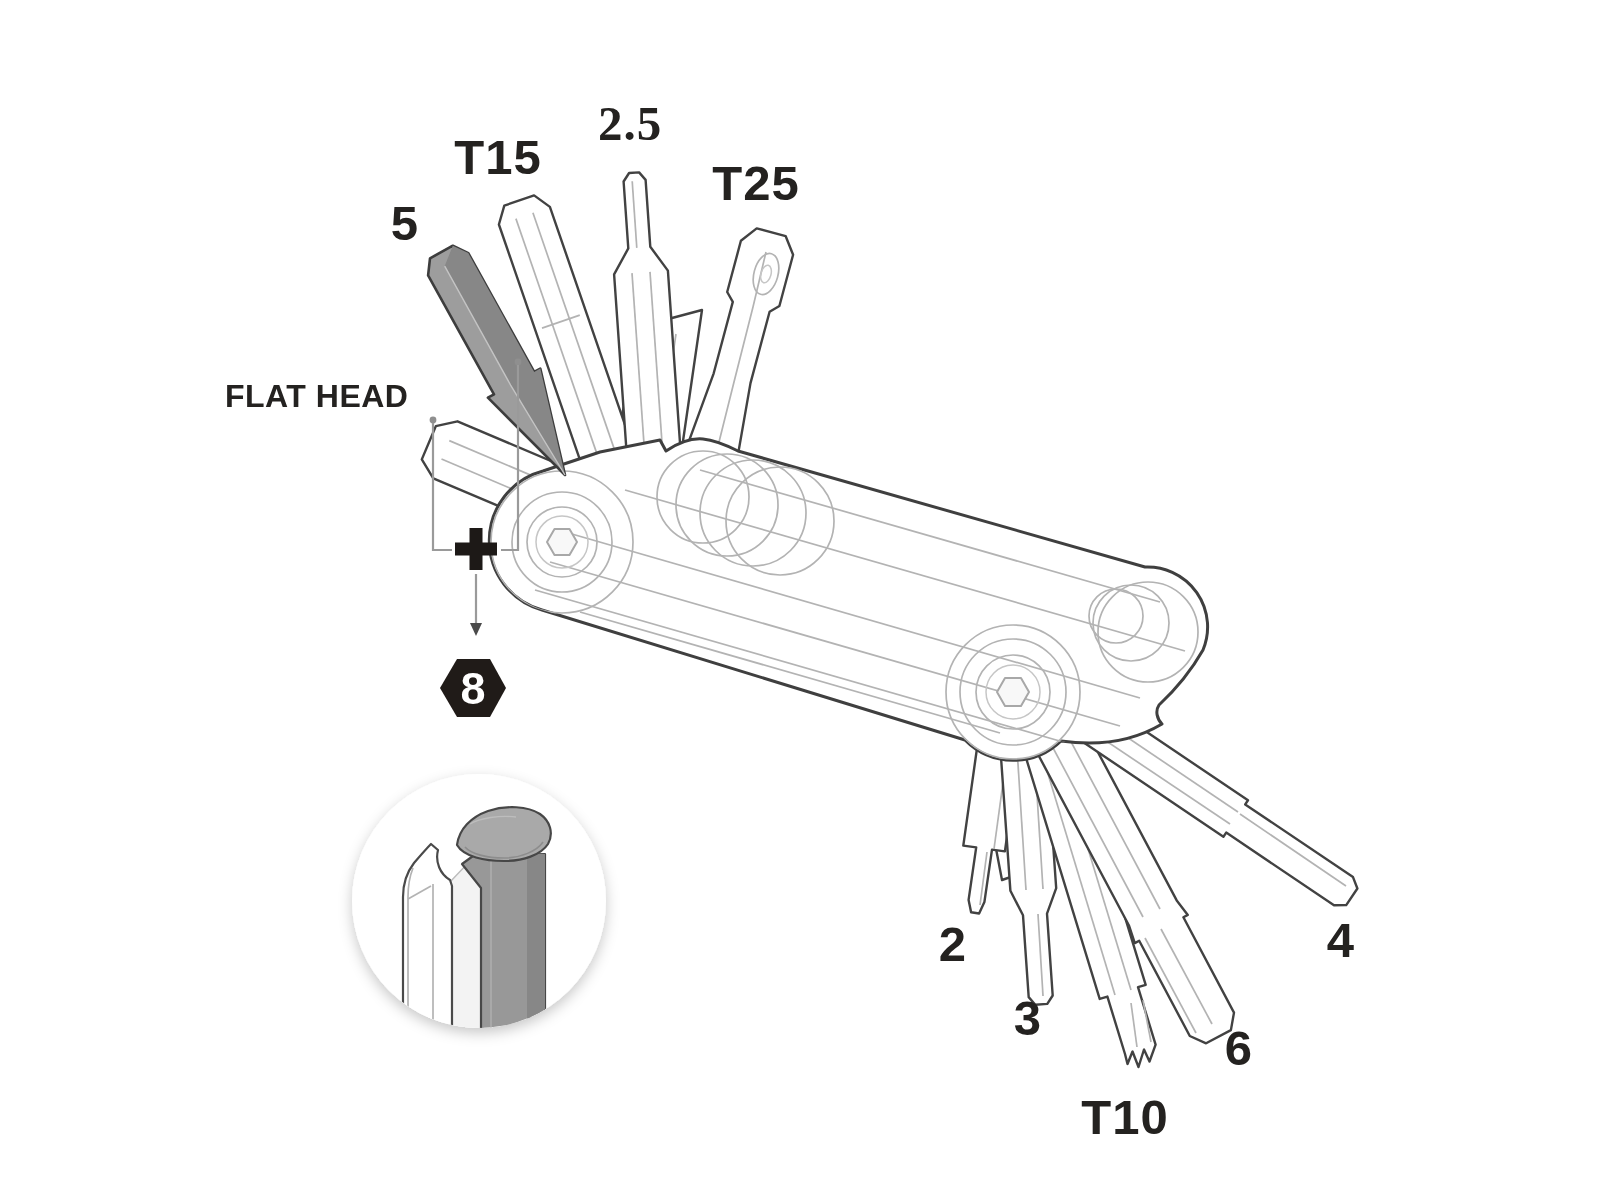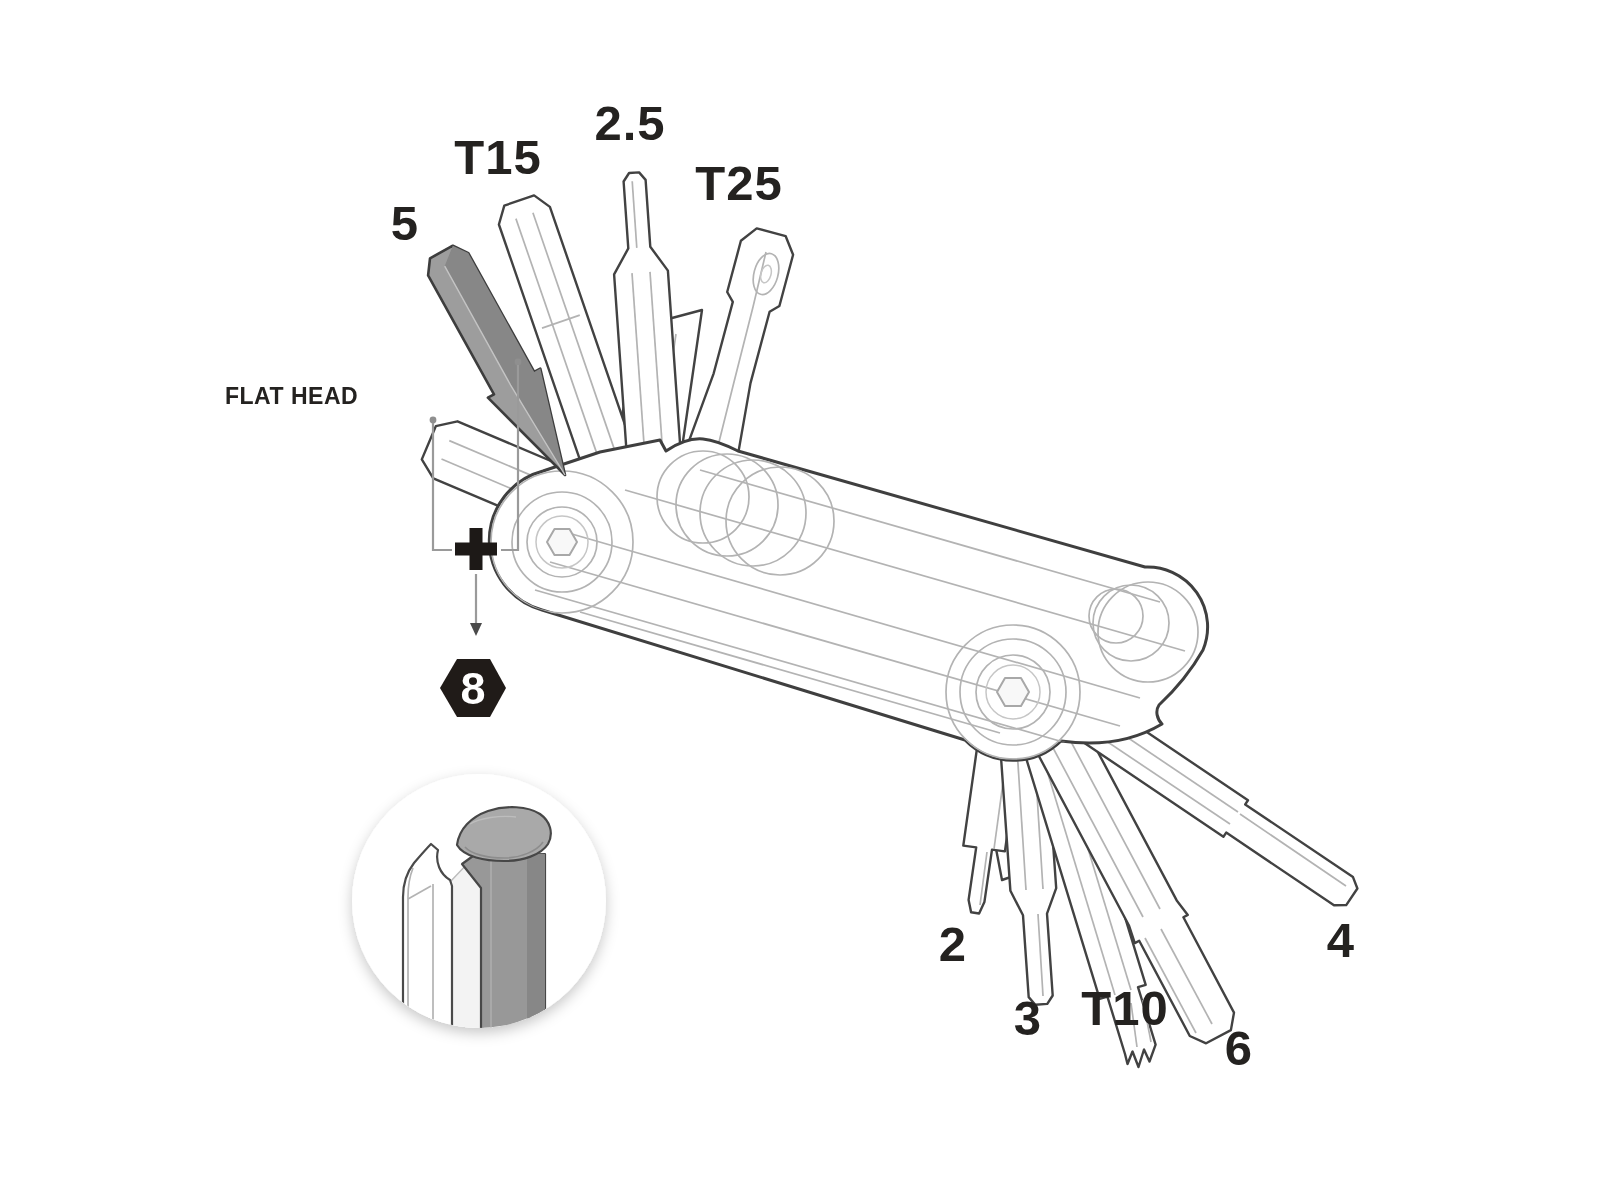--- a/index.html
+++ b/index.html
@@ -6,21 +6,21 @@
   .stage{
     position:relative;width:1600px;height:1200px;background:#ffffff;
     font-family:"Liberation Sans",sans-serif;overflow:hidden;
   }
   .stage svg{position:absolute;left:0;top:0;}
   .lbl{
     position:absolute;transform:translate(-50%,-50%);
     font-weight:700;color:#242220;white-space:nowrap;user-select:none;
   }
   .lbl-num{font-size:49px;letter-spacing:1px;}
-  .lbl-flat{font-size:23px;letter-spacing:0.5px;transform:translate(0,-50%);}
+  .lbl-flat{font-size:32px;letter-spacing:0.5px;transform:translate(0,-50%);}
   .badge-text{
     font-family:"Liberation Sans",sans-serif;font-weight:700;font-size:45px;
     fill:#ffffff;text-anchor:middle;
   }
   
   .w{fill:#ffffff;stroke:#424242;stroke-width:2.4;stroke-linejoin:round;}
   .body-outline{fill:#ffffff;stroke:#3f3f3f;stroke-width:3;stroke-linejoin:round;}
   .lt{stroke:#b3b3b3;stroke-width:1.7;fill:none;stroke-linejoin:round;}
   .lt2{stroke:#c6c6c6;stroke-width:1.5;fill:none;}
   .leader{stroke:#9a9a9a;stroke-width:2.2;fill:none;}
@@ -211,22 +211,22 @@
                  C 541,855 523,861 504,861 C 485,861 464,857 457,845 Z" fill="#a9a9a9" stroke="#474747" stroke-width="2.2" stroke-linejoin="round"></path>
         <path d="M 465,847 C 471,854 487,858 504,858 C 521,858 537,851 543,842" fill="none" stroke="#8d8d8d" stroke-width="1.6"></path>
         <path d="M 470,824 C 480,818 500,815 516,817" fill="none" stroke="#bdbdbd" stroke-width="1.4"></path>
       </g>
     </g>
   </g>
 </svg>
 
 <div class="lbl lbl-num" style="left:405px;top:223px;">5</div>
 <div class="lbl lbl-num" style="left:498px;top:157px;">T15</div>
-<div class="lbl lbl-num" style="left:630px;top:123px;">2.5</div>
-<div class="lbl lbl-num" style="left:739px;top:183px;">T25</div>
+<div class="lbl lbl-num" style="left:630px;top:123px;font-family:Liberation Serif, serif;">2.5</div>
+<div class="lbl lbl-num" style="left:756px;top:183px;">T25</div>
 <div class="lbl lbl-flat" style="left:225px;top:396px;">FLAT HEAD</div>
 <div class="lbl lbl-num" style="left:953px;top:944px;">2</div>
 <div class="lbl lbl-num" style="left:1028px;top:1018px;">3</div>
-<div class="lbl lbl-num" style="left:1125px;top:1008px;">T10</div>
+<div class="lbl lbl-num" style="left:1125px;top:1117px;">T10</div>
 <div class="lbl lbl-num" style="left:1239px;top:1048px;">6</div>
 <div class="lbl lbl-num" style="left:1341px;top:940px;">4</div>
 
 </div>
 
 </body></html>

